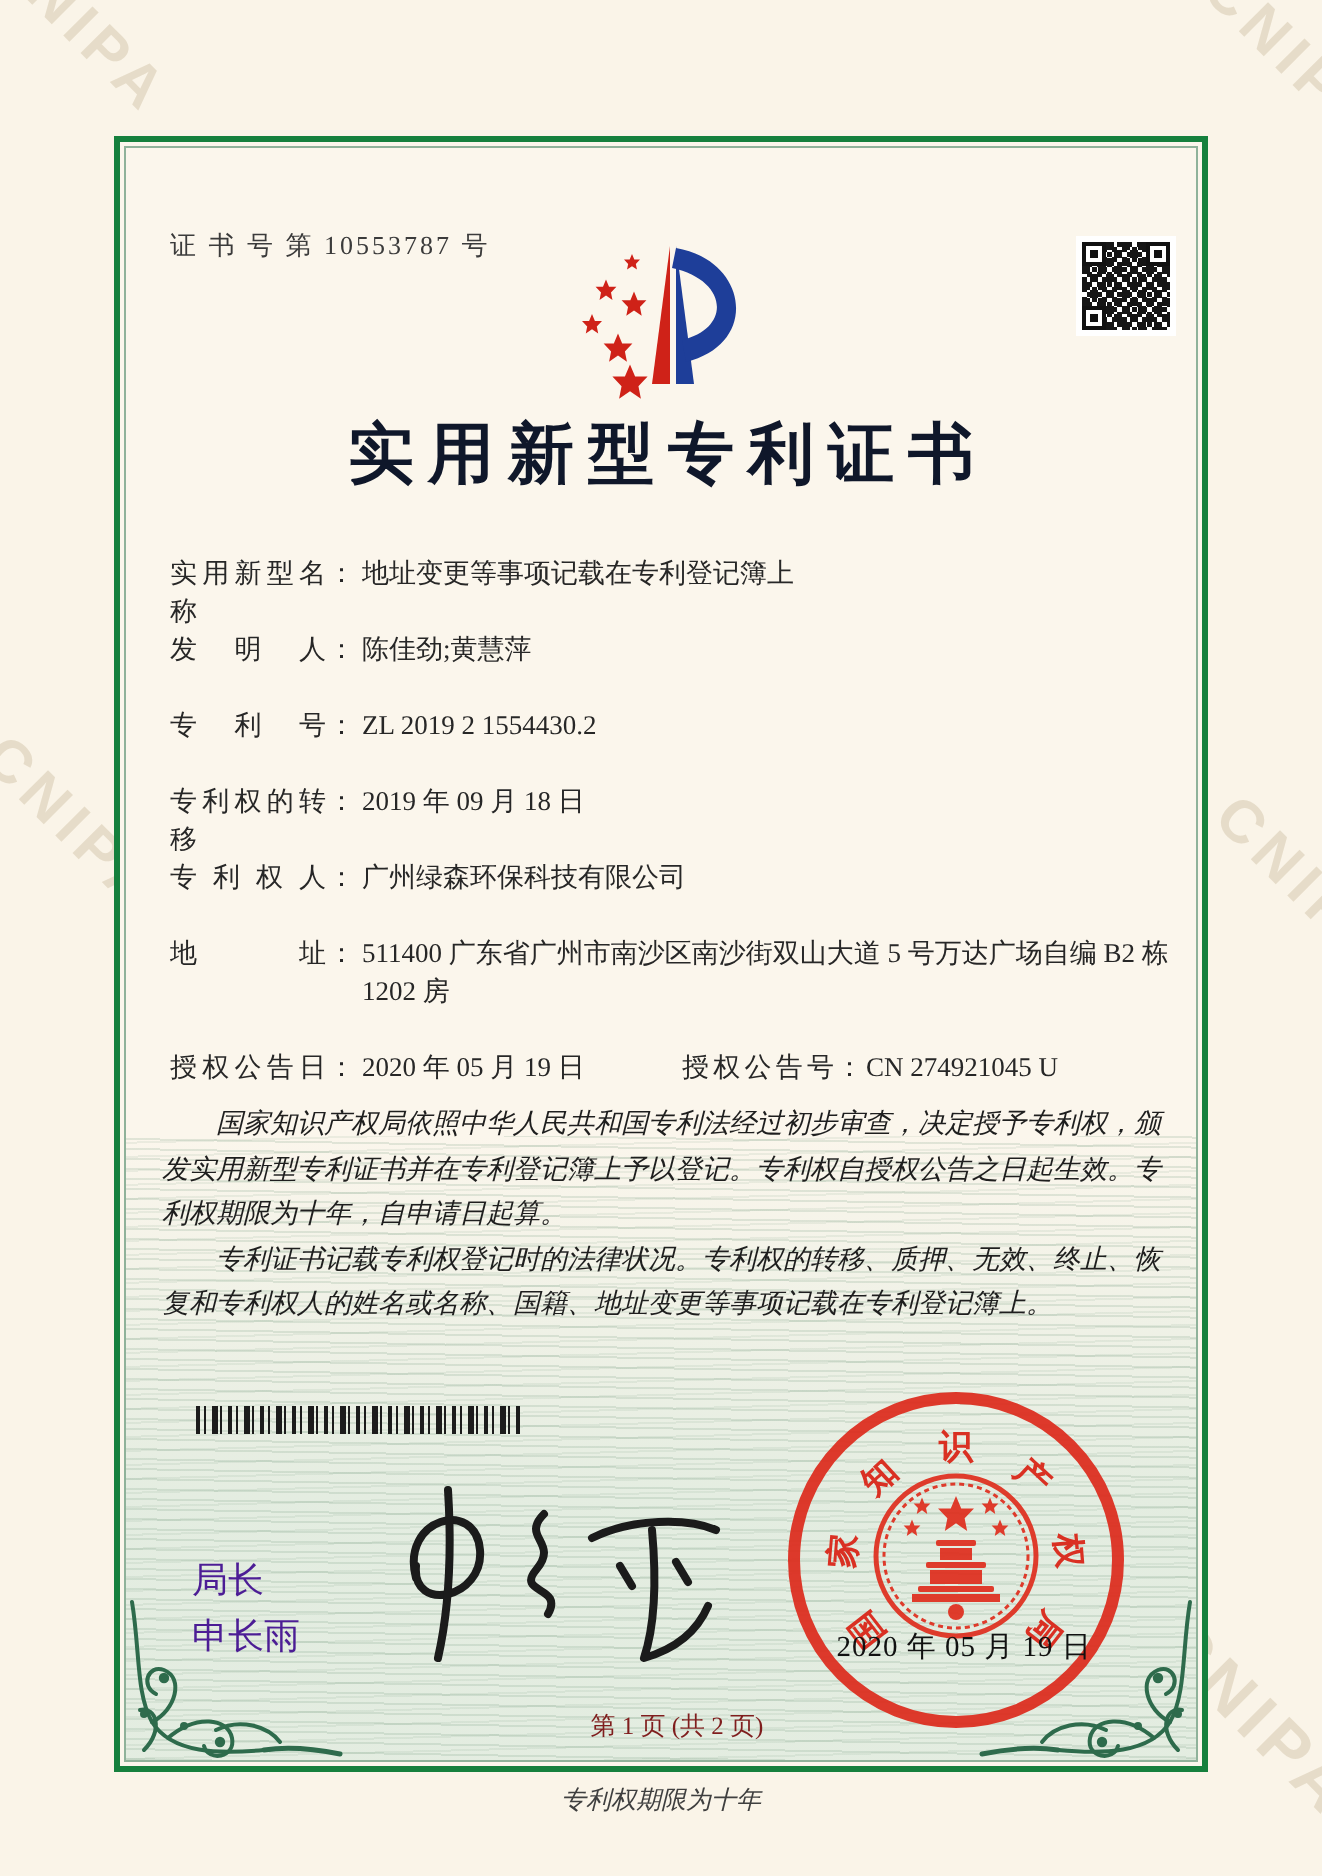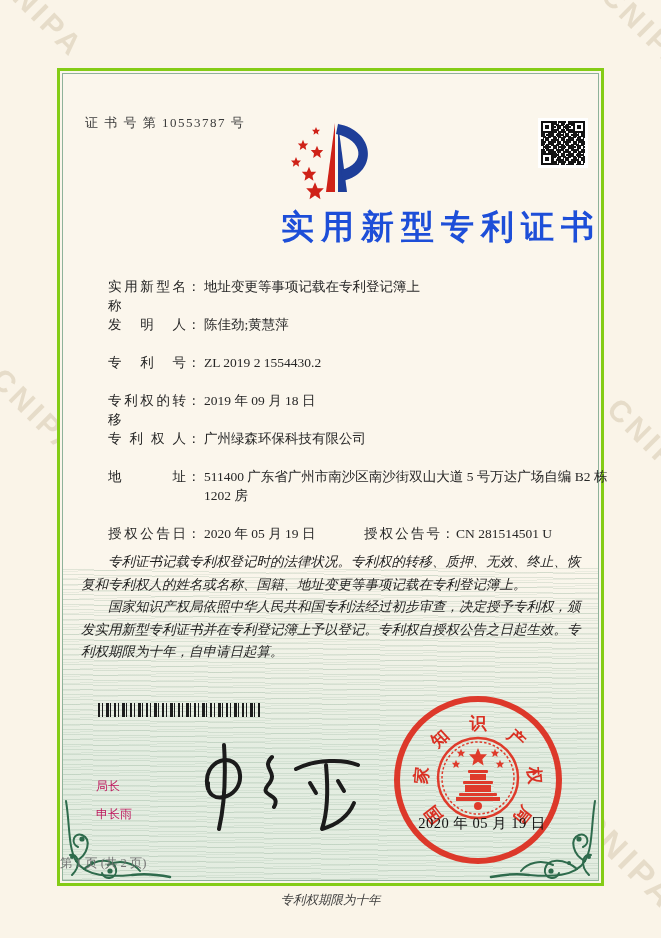--- a/index.html
+++ b/index.html
@@ -15,21 +15,21 @@
   .wm1 { left:-16px; top:-4px;  font-size:30px; }
   .wm2 { left:590px; top:12px;  font-size:30px; }
   .wm3 { left:-20px; top:396px; font-size:30px; }
   .wm4 { left:596px; top:426px; font-size:30px; }
   .wm5 { left:388px; top:262px; font-size:34px; }
   .wm6 { left:252px; top:568px; font-size:42px; }
   .wm7 { left:566px; top:840px; font-size:34px; }
 
   
   .frame { position:absolute; left:57px; top:68px; width:547px; height:818px;
-           border:3px solid #84cc16; background:#fbf6ec; z-index:2; }
+           border:3px solid #15803d; background:#fbf6ec; z-index:2; }
   .frame-inner { position:absolute; inset:2px; border:1px solid #8fb29a; pointer-events:none; }
   .guilloche { position:absolute; left:3px; right:3px; bottom:3px; height:312px;
     background:
       repeating-linear-gradient(1deg,  rgba(118,156,128,0.20) 0 1px, rgba(0,0,0,0) 1px 5px),
       repeating-linear-gradient(-1.5deg, rgba(118,156,128,0.12) 0 1px, rgba(0,0,0,0) 1px 7px),
       linear-gradient(180deg, rgba(231,238,228,0) 0%, rgba(226,236,224,0.95) 60%);
   }
   .content { position:absolute; inset:0; z-index:3; }
 
   
@@ -38,62 +38,62 @@
   .qr-mod { position:relative; width:44px; height:44px;
     background-image:
       repeating-conic-gradient(#151515 0% 25%, rgba(0,0,0,0) 0% 50%),
       repeating-conic-gradient(#151515 0% 25%, #fff 0% 50%);
     background-size:5px 5px, 8px 8px; }
   .finder { position:absolute; width:12px; height:12px; border:2px solid #111; background:#fff; }
   .finder::after { content:""; position:absolute; left:2px; top:2px; width:4px; height:4px; background:#111; }
   .finder.tl { left:0; top:0; } .finder.tr { right:0; top:0; } .finder.bl { left:0; bottom:0; }
   .logo { position:absolute; left:214px; top:27px; width:118px; height:104px; }
 
-  .title { position:absolute; left:0; right:0; top:134px; text-align:right; font-size:33px;
-           font-weight:bold; letter-spacing:7px; text-indent:7px; color:#1d4ed8; }
+  .title { position:absolute; left:0; right:0; top:134px; text-align:center; font-size:33px;
+           font-weight:bold; letter-spacing:7px; text-indent:7px; color:#0f172a; }
 
   
   .fields { position:absolute; left:25px; top:206px; width:508px; font-size:13.5px;
-            line-height:19px; color:#272727;margin-left:23px; }
+            line-height:19px; color:#272727; }
   .f-row { position:relative; padding-left:96px; margin-bottom:19px; min-height:19px; }
   .f-label { position:absolute; left:0; top:0; width:78px; display:inline-block;
              text-align:justify; text-align-last:justify; }
   .f-colon { position:absolute; left:79px; top:0; }
   .f-pair2 { position:absolute; left:256px; top:0; padding-left:92px; white-space:nowrap; }
   .f-pair2 .f-label { width:76px; }
   .f-pair2 .f-colon { left:77px; }
 
   
   .paras { position:absolute; left:21px; top:480px; width:510px; font-size:13.5px;
            line-height:22.5px; color:#1e1e1e; font-style:italic; }
   .paras p { text-indent:2em; }
 
   .barcode { position:absolute; left:38px; top:632px; width:162px; height:14px;
     background:repeating-linear-gradient(90deg,#1c1c1c 0 2px, rgba(0,0,0,0) 2px 4px,
       #1c1c1c 4px 5px, rgba(0,0,0,0) 5px 8px, #1c1c1c 8px 11px, rgba(0,0,0,0) 11px 12px,
       #1c1c1c 12px 13px, rgba(0,0,0,0) 13px 16px); }
 
   
   .sig-title, .sig-name { position:absolute; left:36px; font-family:Liberation Sans, sans-serif;
-                          font-size:12px; color:#be185d; }
+                          font-size:18px; color:#4c1d95; }
   .sig-title { top:707px; } .sig-name { top:735px; }
   .sig-hand { position:absolute; left:124px; top:666px; width:186px; height:100px; }
 
   
   .seal { position:absolute; left:334px; top:625px; width:168px; height:168px; z-index:4; }
   .seal-ring { position:absolute; inset:0; border:6px solid rgba(220,41,27,0.92); border-radius:50%; }
   .seal-emblem { position:absolute; left:42px; top:40px; width:84px; height:84px; opacity:0.92; }
   .seal-org { position:absolute; inset:0; }
   .seal-org span { position:absolute; left:50%; top:50%; width:22px; height:22px; margin:-11px;
       display:flex; align-items:center; justify-content:center; font-size:17px; font-weight:bold;
       color:rgba(217,38,24,0.95); }
   .seal-date { position:absolute; left:-8px; right:-16px; top:118px; text-align:center;
       font-size:14.5px; color:#111; letter-spacing:0.5px; z-index:5; }
 
-  .page-num { position:absolute; left:0; right:0; top:784px; text-align:left; font-size:12.5px; color:#737373; }
+  .page-num { position:absolute; left:16px; right:0; top:784px; text-align:center; font-size:12.5px; color:#7f1d1d; }
 
   .ornament { position:absolute; width:112px; height:86px; }
   .ornament.bl { left:2px; bottom:2px; }
   .ornament.br { right:2px; bottom:2px; transform:scaleX(-1); }
 
   .footer-note { position:absolute; left:0; right:0; top:892px; text-align:center;
                  font-size:12.5px; font-style:italic; color:#3f3f3f; z-index:2; }
 </style>
 </head>
 <body>
@@ -198,28 +198,28 @@
         </div>
         <div class="f-row">
           <span class="f-label">地址</span><span class="f-colon">：</span>
           <span class="f-value">511400 广东省广州市南沙区南沙街双山大道 5 号万达广场自编 B2 栋 1202 房</span>
         </div>
         <div class="f-row">
           <span class="f-label">授权公告日</span><span class="f-colon">：</span>
           <span class="f-value">2020 年 05 月 19 日</span>
           <span class="f-pair2">
             <span class="f-label">授权公告号</span><span class="f-colon">：</span>
-            <span class="f-value">CN 281514501 U</span>
+            <span class="f-value">CN 274921045 U</span>
           </span>
         </div>
       </div>
 
       <div class="paras">
+        <p>国家知识产权局依照中华人民共和国专利法经过初步审查，决定授予专利权，颁发实用新型专利证书并在专利登记簿上予以登记。专利权自授权公告之日起生效。专利权期限为十年，自申请日起算。</p>
         <p>专利证书记载专利权登记时的法律状况。专利权的转移、质押、无效、终止、恢复和专利权人的姓名或名称、国籍、地址变更等事项记载在专利登记簿上。</p>
-        <p>国家知识产权局依照中华人民共和国专利法经过初步审查，决定授予专利权，颁发实用新型专利证书并在专利登记簿上予以登记。专利权自授权公告之日起生效。专利权期限为十年，自申请日起算。</p>
       </div>
 
       <div class="barcode"></div>
 
       <div class="sig-title">局长</div>
       <div class="sig-name">申长雨</div>
       <svg class="sig-hand" viewBox="0 0 186 100">
         <g stroke="#1b1b1b" stroke-width="4" fill="none" stroke-linecap="round" stroke-linejoin="round">
           <path d="M24,52 C16,22 54,12 56,38 C58,62 22,70 24,46"></path>
           <path d="M40,8 C42,40 40,70 35,92"></path>

